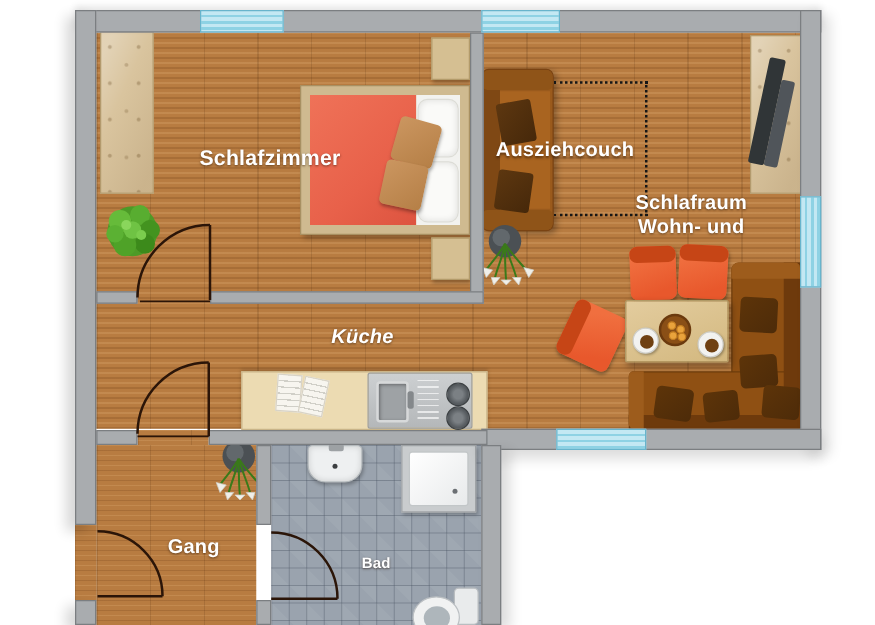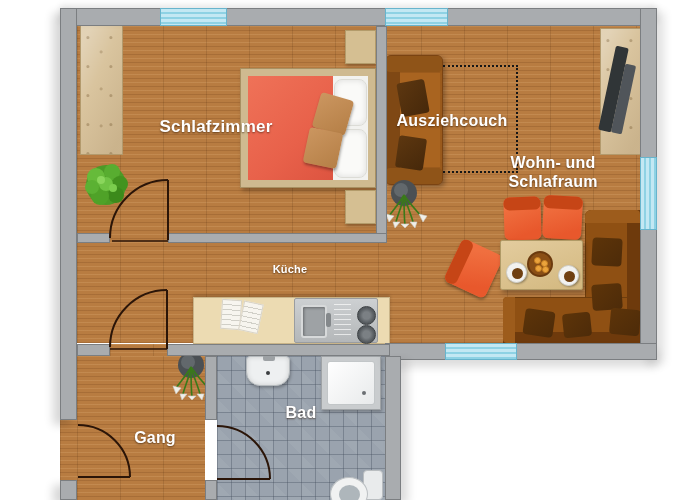--- a/index.html
+++ b/index.html
@@ -149,23 +149,23 @@
   #toilet-bowl{left:330px;top:477px;width:38px;height:34px;background:#f1f2f2;border:1px solid #bcc0c3;border-radius:50%;}
   #toilet-bowl-in{left:8px;top:7px;width:21px;height:19px;background:#aeb6bb;border-radius:50%;}
 
   
   #door-svg{left:0;top:0;width:700px;height:500px;pointer-events:none;}
   .room-label{color:var(--label,#ffffff);font-weight:bold;text-align:center;
     text-shadow:0 1px 2px rgba(40,20,5,.6);letter-spacing:.2px;line-height:19px;}
   #lbl-schlafzimmer{left:141px;top:117px;width:150px;font-size:17px;}
   #lbl-ausziehcouch{left:392px;top:111px;width:120px;font-size:16px;}
   #lbl-wohnraum{left:493px;top:153px;width:120px;font-size:16px;}
-  #lbl-kueche{left:254px;top:260px;width:72px;font-size:11px;}
+  #lbl-kueche{left:254px;top:260px;width:72px;font-size:16px;font-style:italic;}
   #lbl-gang{left:119px;top:428px;width:72px;font-size:16px;}
-  #lbl-bad{left:271px;top:403px;width:60px;font-size:16px;}
+  #lbl-bad{left:271px;top:441px;width:60px;font-size:12px;}
 </style>
 </head>
 <body>
 
 <div id="plan">
 
   <div class="wood" id="floor-main"></div>
   <div class="wood" id="floor-gang"></div>
   <div class="wood" id="floor-entry"></div>
   <div class="wood" id="floor-kdoor"></div>
@@ -335,19 +335,19 @@
       <path d="M78,477 L130,477"></path>
       <path d="M130,477 A52 52 0 0 0 78,425"></path>
       <path d="M217,479 L270,479"></path>
       <path d="M270,479 A53 53 0 0 0 217,426"></path>
     </g>
   </svg>
 
   <div class="room-label" id="lbl-ausziehcouch">Ausziehcouch</div>
   <div class="room-label" id="lbl-schlafzimmer">Schlafzimmer</div>
   <div class="room-label" id="lbl-wohnraum">
+    <span style="position:static;display:block;">Schlafraum</span>
     <span style="position:static;display:block;">Wohn- und</span>
-    <span style="position:static;display:block;">Schlafraum</span>
   </div>
   <div class="room-label" id="lbl-kueche">Küche</div>
   <div class="room-label" id="lbl-gang">Gang</div>
   <div class="room-label" id="lbl-bad">Bad</div>
 </div>
 
 </body></html>

